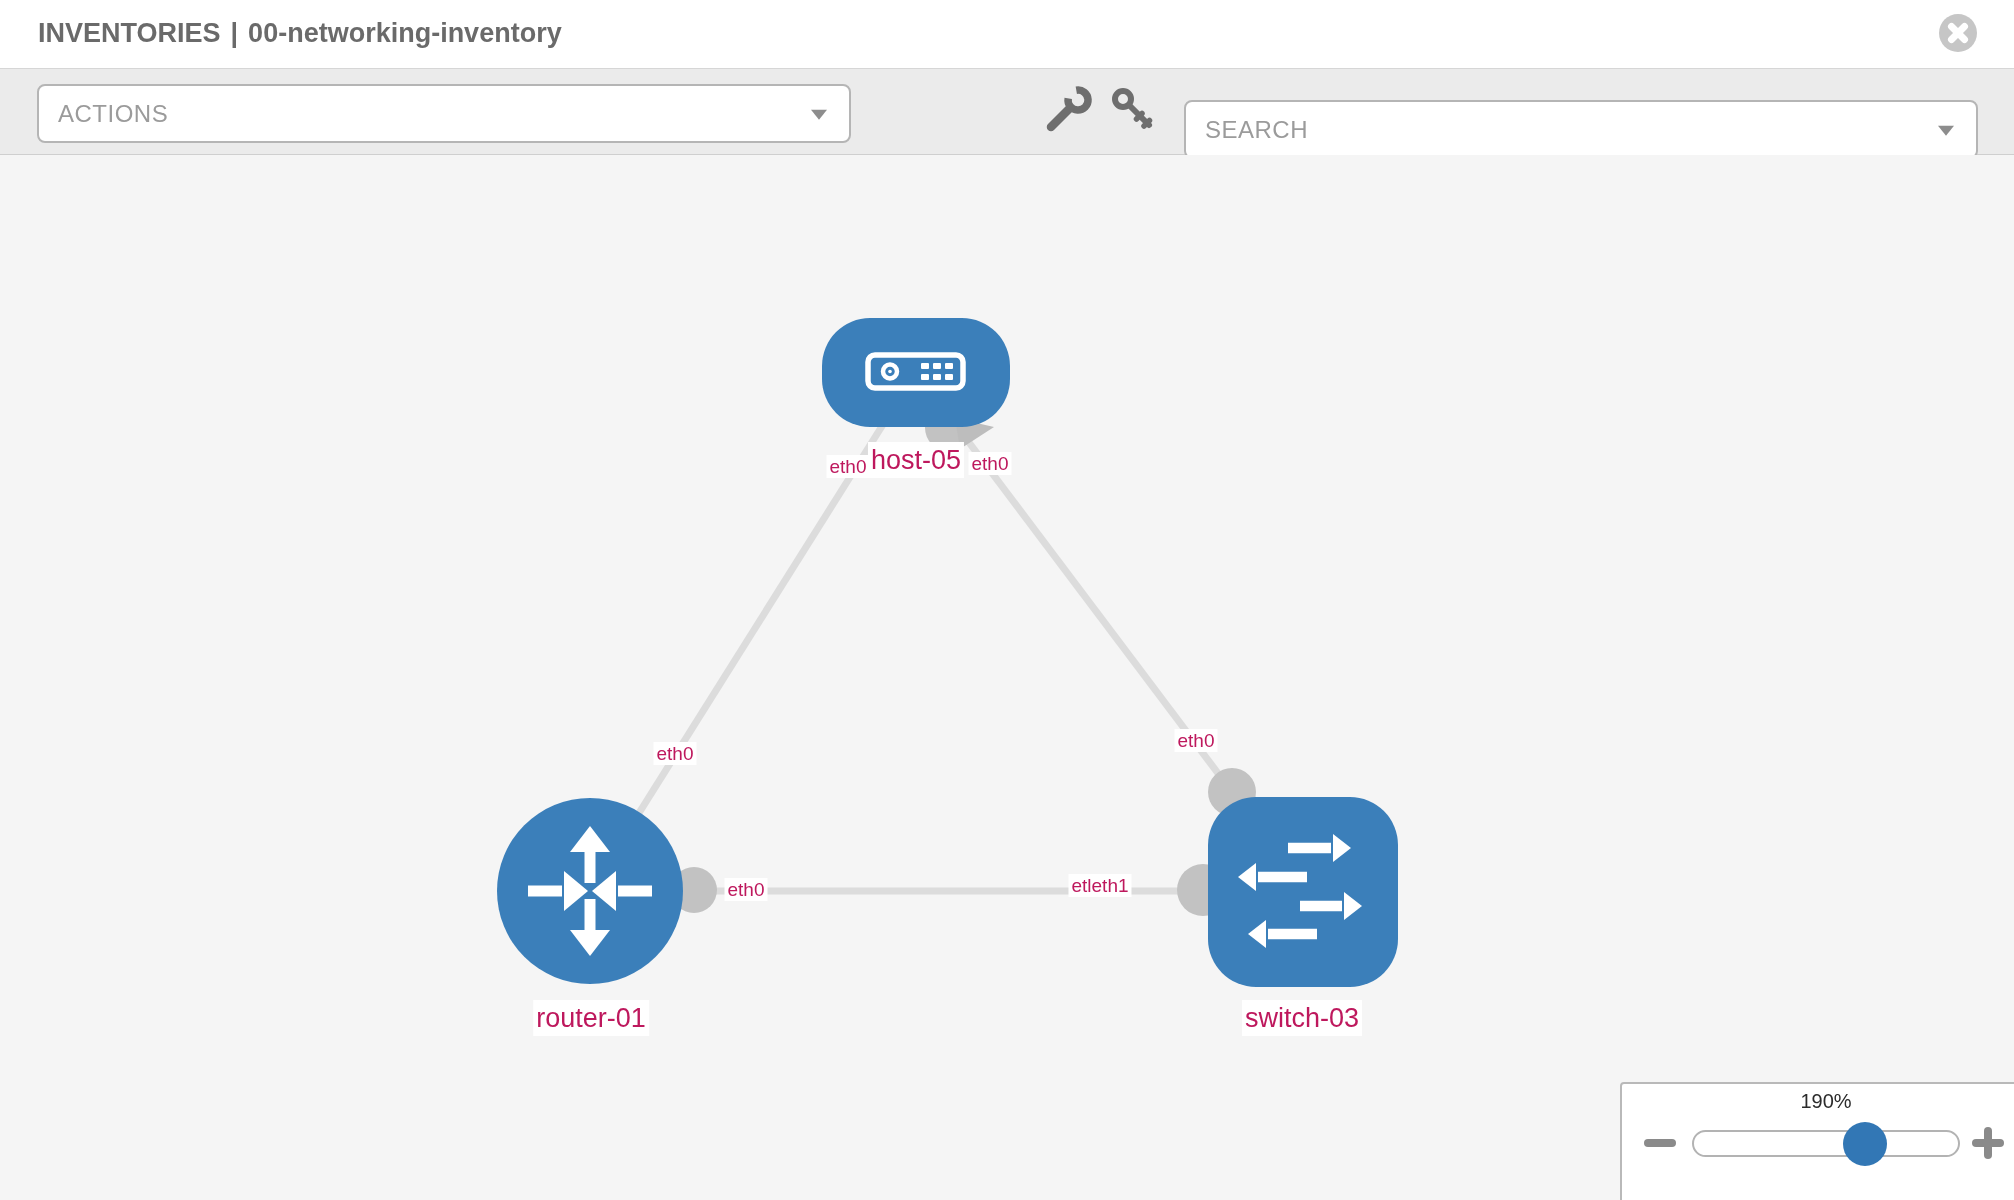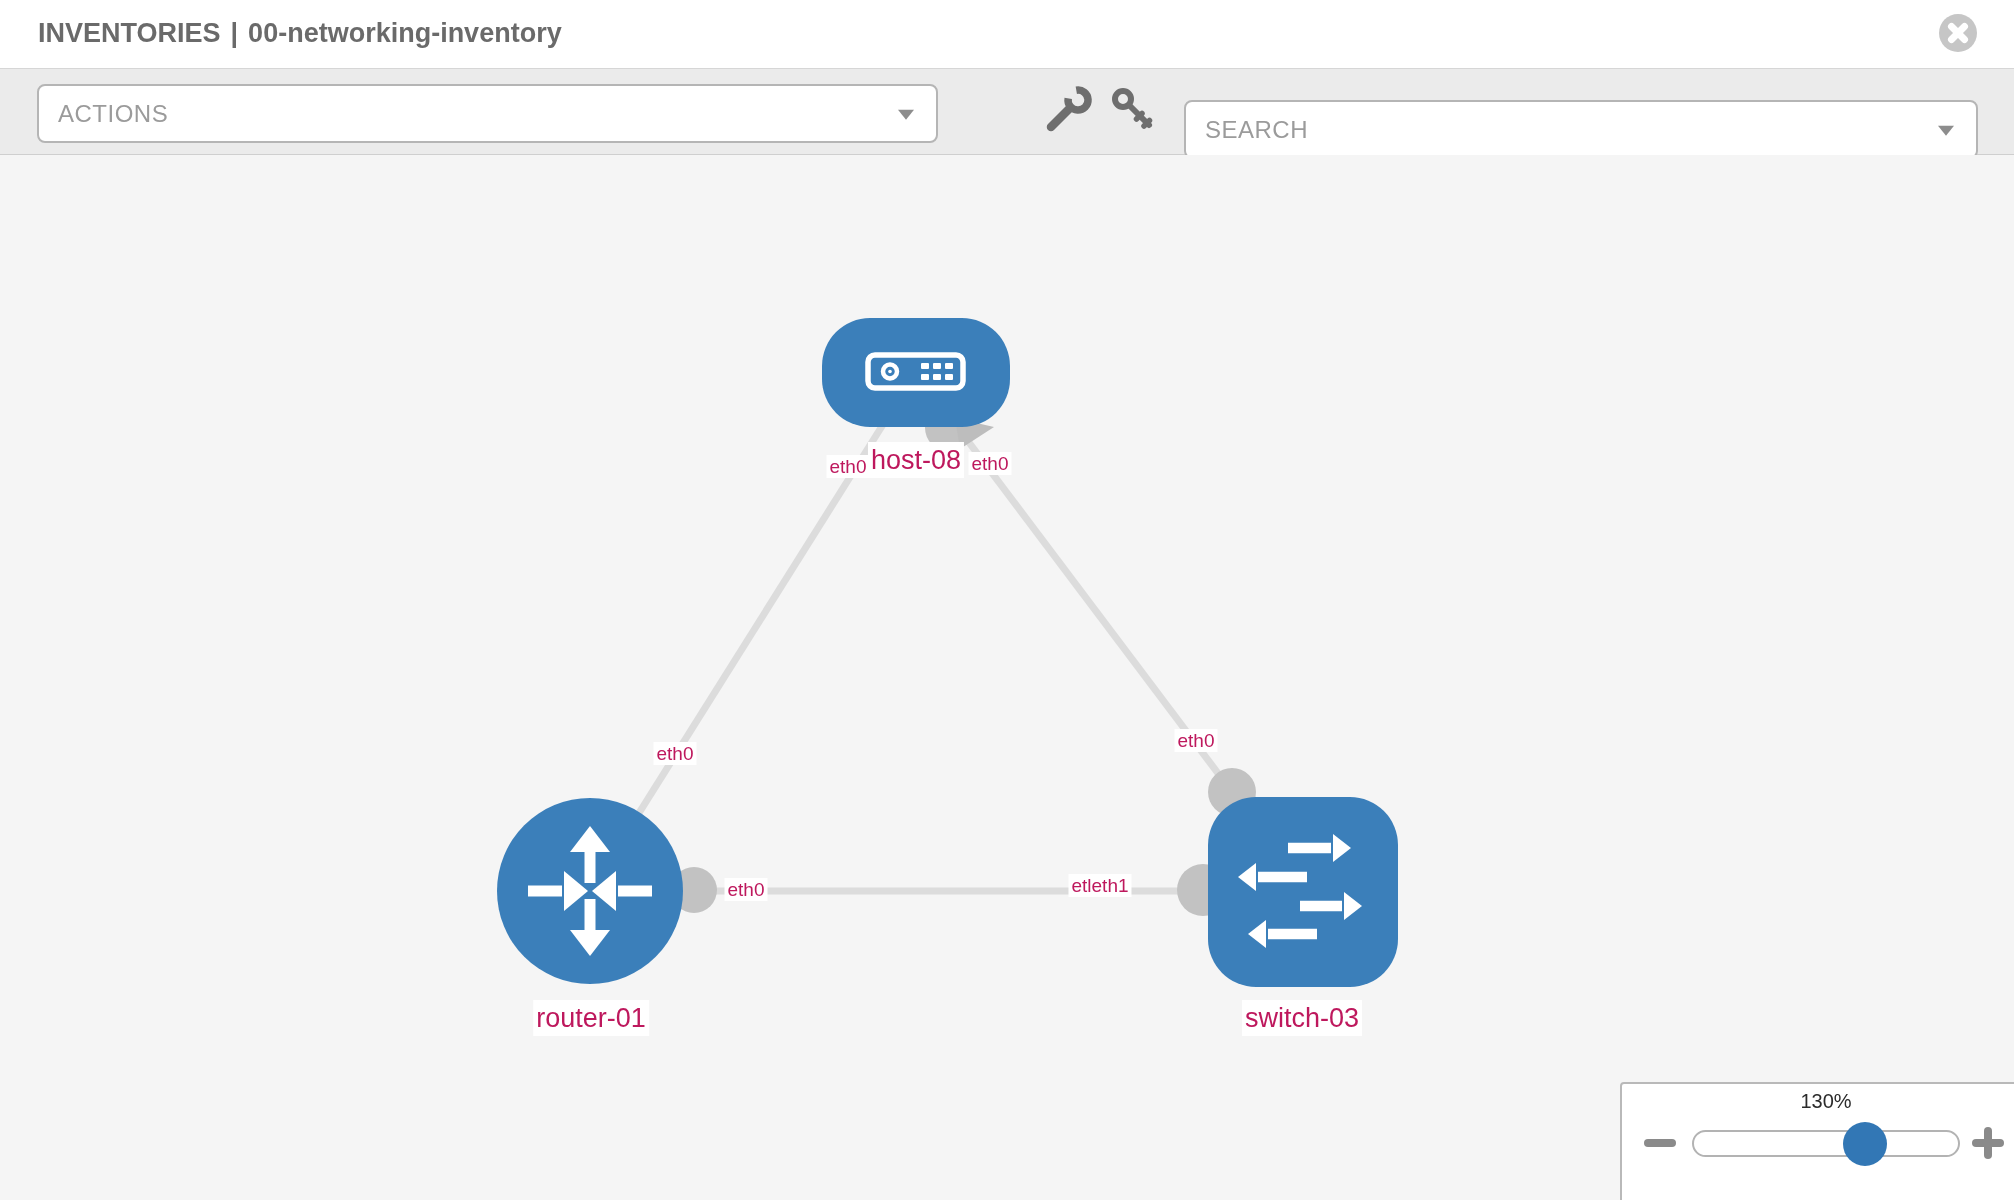--- a/index.html
+++ b/index.html
@@ -18,21 +18,21 @@
   
   .toolbar { position:absolute; left:0; top:69px; width:2014px; height:86px;
              background:#ebebeb; border-bottom:1px solid #cfcfcf; }
   .dropdown { position:absolute; top:15px; height:59px; background:#ffffff;
               border:2px solid #b5b5b5; border-radius:8px; cursor:pointer; }
   .dropdown .dd-label { position:absolute; left:19px; top:50%; transform:translateY(-50%);
               font-size:24px; color:#9b9b9b; letter-spacing:0.5px; }
   .caret { position:absolute; right:22px; top:50%; transform:translateY(-42%);
            width:0; height:0; border-left:8px solid transparent;
            border-right:8px solid transparent; border-top:10px solid #8d8d8d; }
-  .dd-actions { left:37px;  width:901px; }
+  .dd-actions { left:37px;  width:814px; }
   .dd-search  { left:1184px; width:794px;margin-top:16px; }
   .tool-btn { position:absolute; top:13px; width:56px; height:56px; border:none;
               background:transparent; cursor:pointer; }
   .btn-wrench { left:1040px; }
   .btn-key    { left:1105px; }
 
   
   .canvas { position:absolute; left:0; top:155px; width:2014px; height:1045px;
             background:#f5f5f5; }
   .canvas svg.topo { position:absolute; left:0; top:0; }
@@ -171,33 +171,33 @@
         <line x1="1307" y1="722" x2="1258" y2="722"></line>
         <polygon points="1256,708 1256,736 1238,722" stroke="none"></polygon>
         <line x1="1300" y1="751" x2="1342" y2="751"></line>
         <polygon points="1344,737 1344,765 1362,751" stroke="none"></polygon>
         <line x1="1317" y1="779" x2="1268" y2="779"></line>
         <polygon points="1266,765 1266,793 1248,779" stroke="none"></polygon>
       </g>
     </g>
   </svg>
 
-  <div class="chip node-label lbl-host">host-08</div>
+  <div class="chip node-label lbl-host">host-05</div>
   <div class="chip node-label lbl-router">router-01</div>
   <div class="chip node-label lbl-switch">switch-03</div>
 
   <div class="chip if-label if-1">eth0</div>
   <div class="chip if-label if-2">eth0</div>
   <div class="chip if-label if-3">eth0</div>
   <div class="chip if-label if-4">eth0</div>
   <div class="chip if-label if-5">eth0</div>
   <div class="chip if-label if-6">etleth1</div>
 
   <div class="zoom-panel">
-    <div class="zoom-value">130%</div>
+    <div class="zoom-value">190%</div>
     <button class="zoom-btn zoom-out">
       <span class="bar-h"></span>
     </button>
     <div class="zoom-track"></div>
     <div class="zoom-thumb"></div>
     <button class="zoom-btn zoom-in">
       <span class="bar-h"></span>
       <span class="bar-v"></span>
     </button>
   </div>

